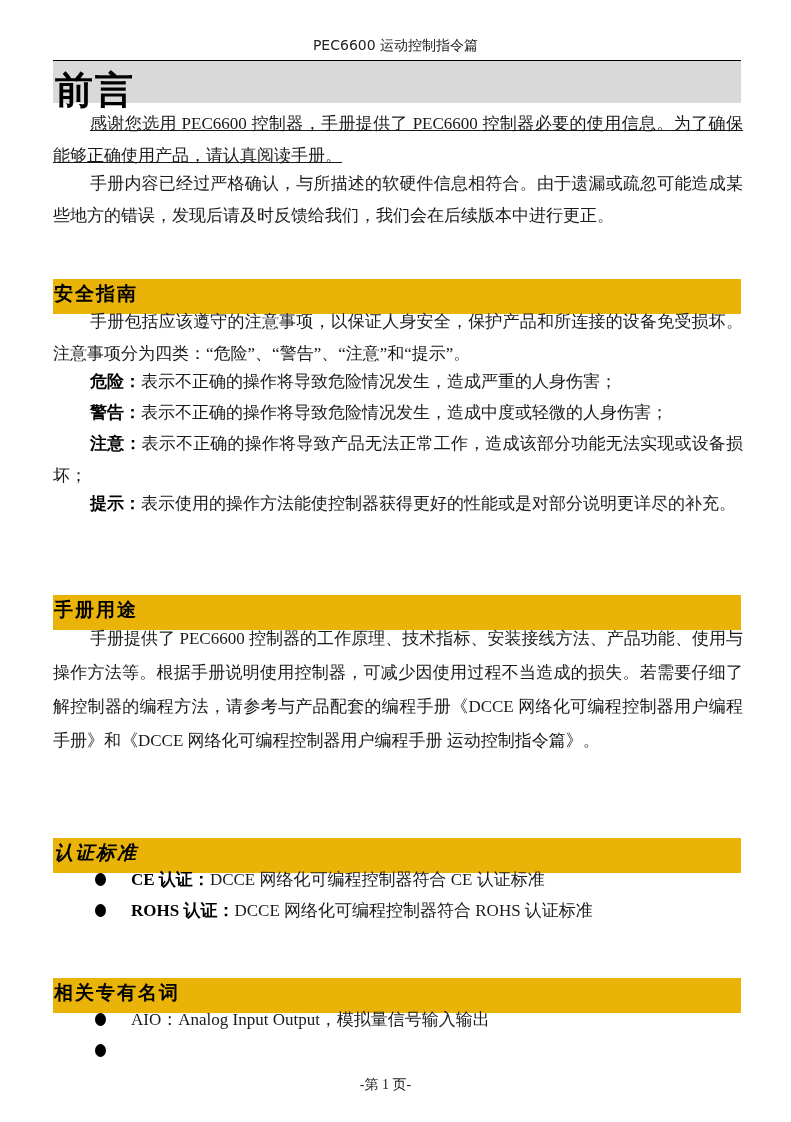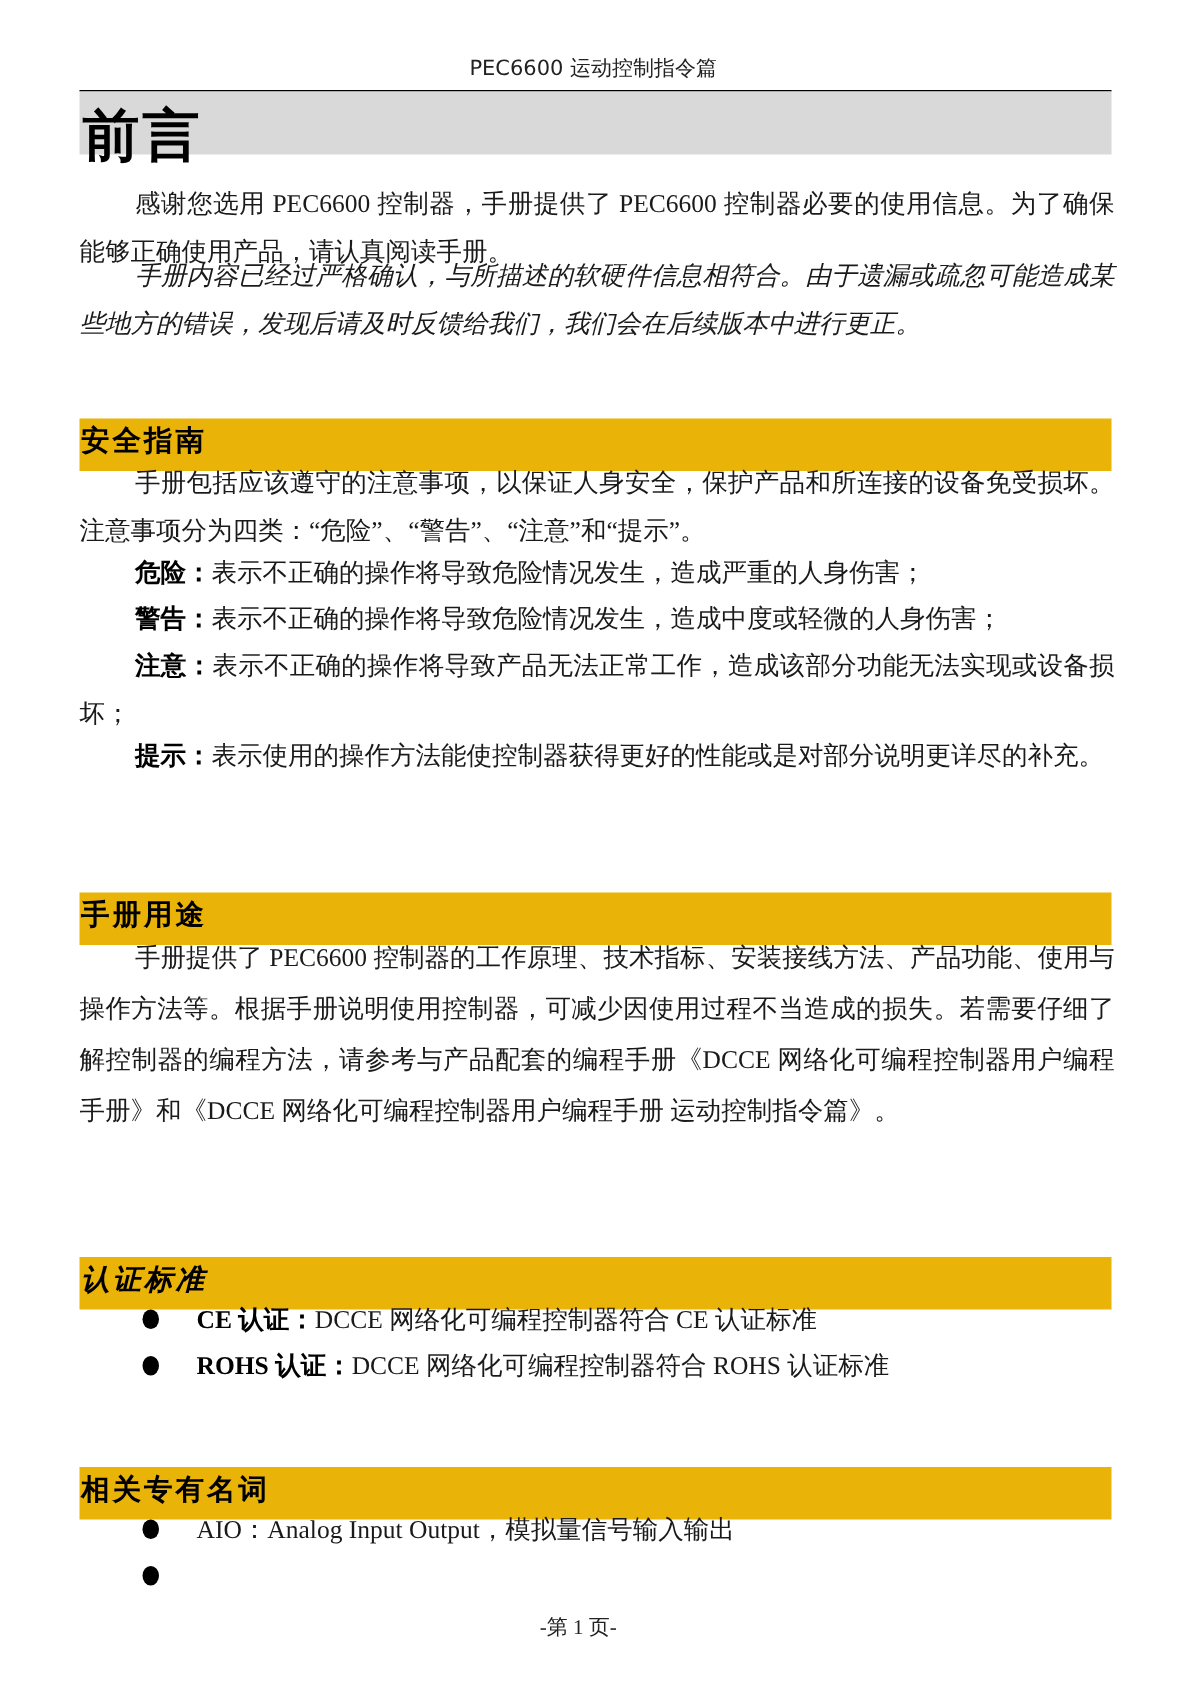--- a/index.html
+++ b/index.html
@@ -25,22 +25,22 @@
 </style>
 </head>
 <body>
 
 <div class="running-header">PEC6600 运动控制指令篇</div>
 <div class="header-rule"></div>
 
 <div class="h1-bar">
   <span>前言</span>
 </div>
-<div class="para" style="top:120px;">感谢您选用 PEC6600 控制器，手册提供了 PEC6600 控制器必要的使用信息。为了确保能够正确使用产品，请认真阅读手册。</div>
-<div class="para" style="top:168px;font-style:italic;">手册内容已经过严格确认，与所描述的软硬件信息相符合。由于遗漏或疏忽可能造成某些地方的错误，发现后请及时反馈给我们，我们会在后续版本中进行更正。</div>
+<div class="para" style="top:108px;text-decoration:underline;">感谢您选用 PEC6600 控制器，手册提供了 PEC6600 控制器必要的使用信息。为了确保能够正确使用产品，请认真阅读手册。</div>
+<div class="para" style="top:168px;">手册内容已经过严格确认，与所描述的软硬件信息相符合。由于遗漏或疏忽可能造成某些地方的错误，发现后请及时反馈给我们，我们会在后续版本中进行更正。</div>
 
 <div class="h2-bar" style="top:279px;">
   <span>安全指南</span>
 </div>
 <div class="para" style="top:306px;">手册包括应该遵守的注意事项，以保证人身安全，保护产品和所连接的设备免受损坏。注意事项分为四类：“危险”、“警告”、“注意”和“提示”。</div>
 <div class="para" style="top:366px;"><b>危险：</b><span>表示不正确的操作将导致危险情况发生，造成严重的人身伤害；</span></div>
 <div class="para" style="top:397px;"><b>警告：</b><span>表示不正确的操作将导致危险情况发生，造成中度或轻微的人身伤害；</span></div>
 <div class="para" style="top:428px;"><b>注意：</b><span>表示不正确的操作将导致产品无法正常工作，造成该部分功能无法实现或设备损坏；</span></div>
 <div class="para" style="top:488px;"><b>提示：</b><span>表示使用的操作方法能使控制器获得更好的性能或是对部分说明更详尽的补充。</span></div>
 

